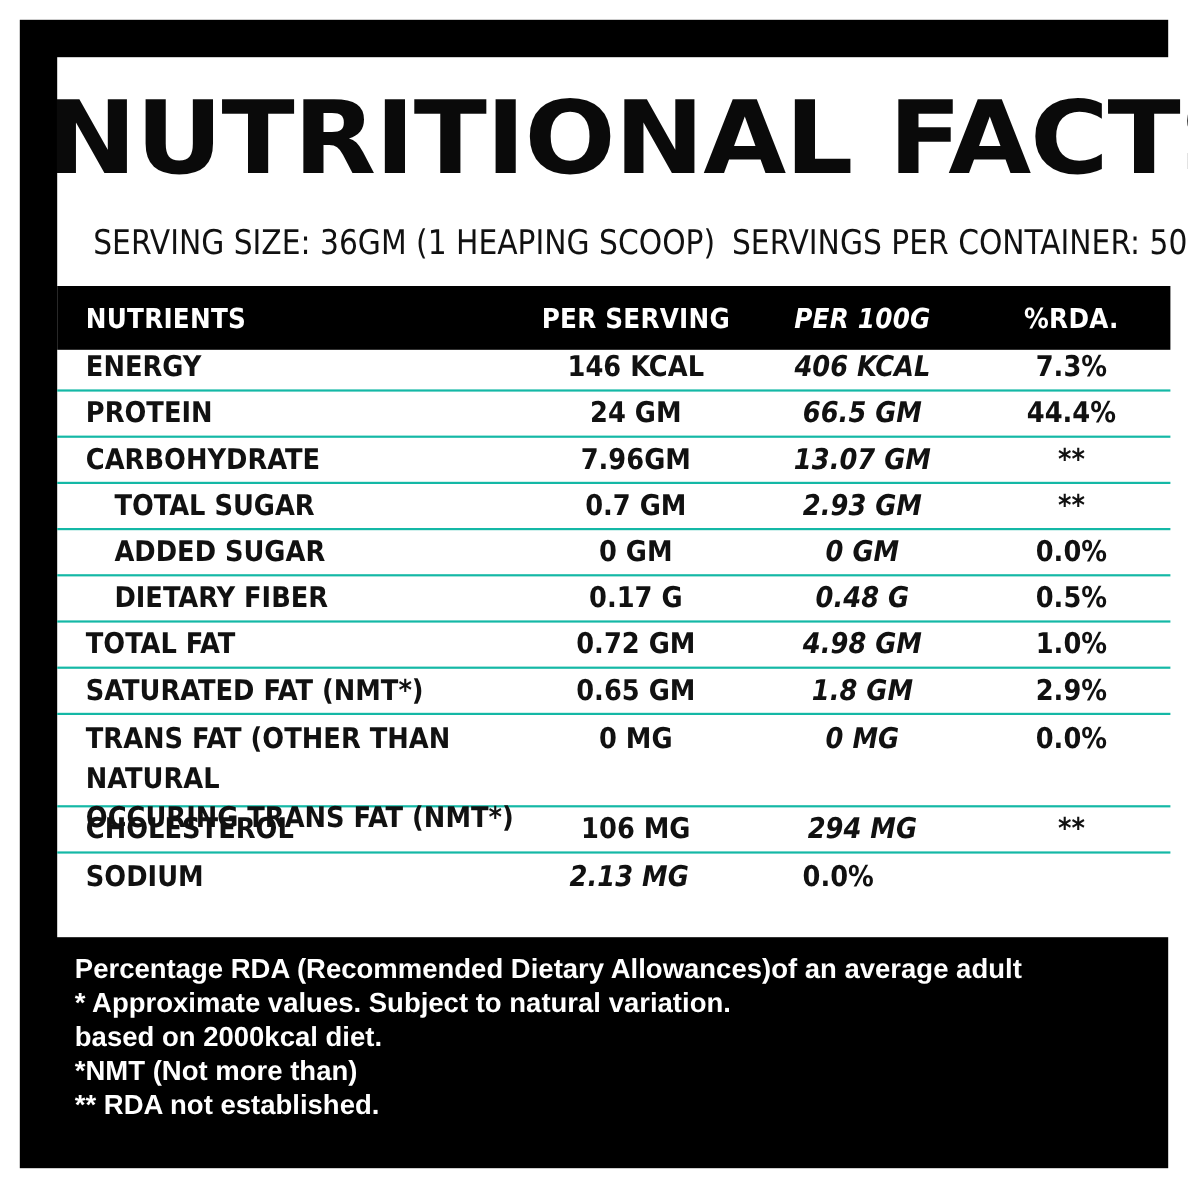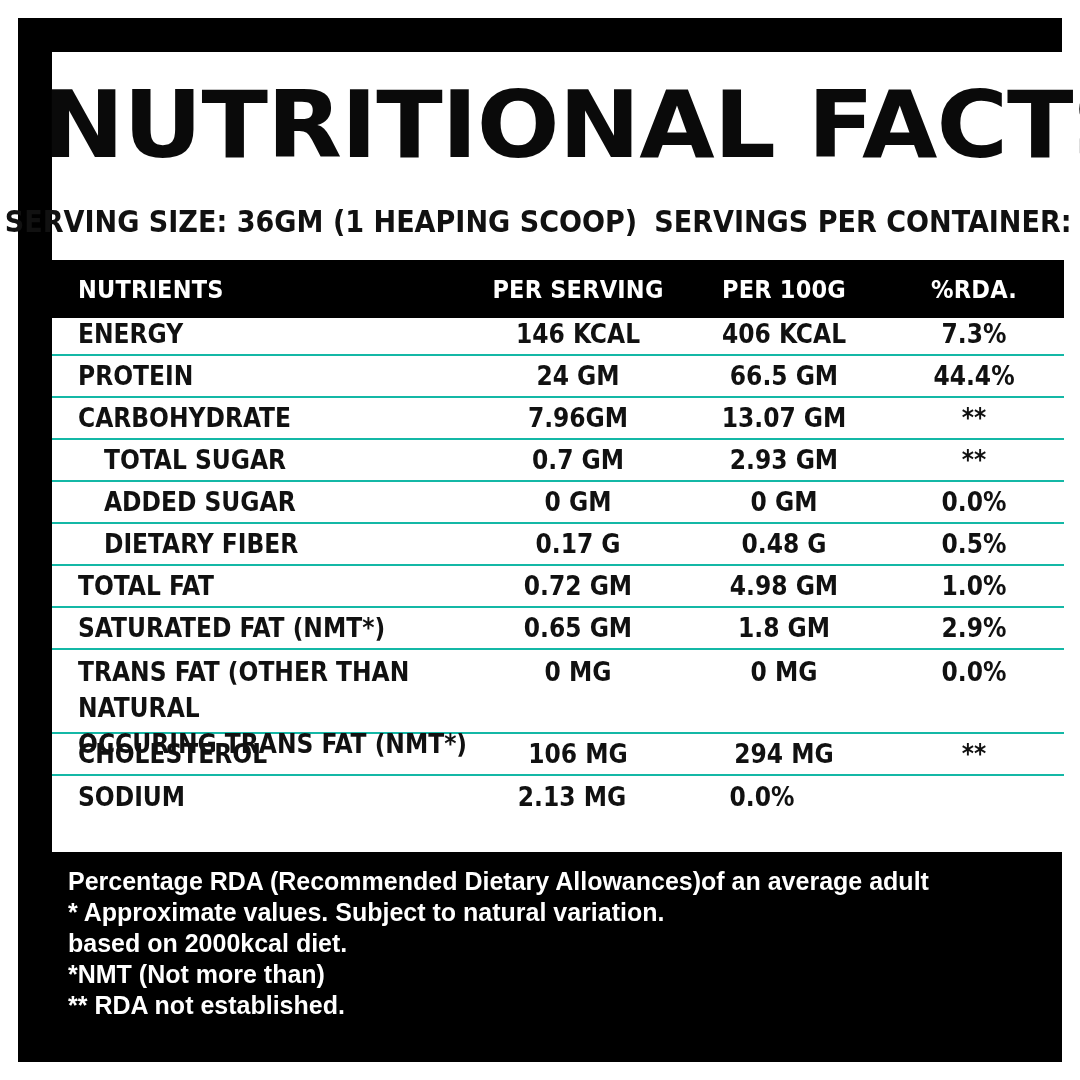--- a/index.html
+++ b/index.html
@@ -61,24 +61,24 @@
     transform-origin: center top;
     white-space: nowrap;
   }
 
   .serving-row {
     position: absolute;
     left: 24px;
     top: 152px;
     width: 968px;
     display: flex;
-    justify-content: center;
+    justify-content: flex-start;
     align-items: baseline;
     font-family: "DejaVu Sans Condensed", "DejaVu Sans", sans-serif;
-    font-weight: bold;
+    font-weight: normal;
     font-size: 31px;
     line-height: 34px;
     color: #111111;
     white-space: nowrap;
   }
   .serving-row span {
     transform: scaleX(0.97);
     transform-origin: left baseline;
   }
 
@@ -92,21 +92,21 @@
     background: #000000;
   }
   .table-head .cells,
   .row .cells {
     display: flex;
     align-items: center;
     height: 100%;
   }
   .c-name   { width: 420px; padding-left: 26px; box-sizing: border-box; text-align: left; }
   .c-serv   { width: 212px; text-align: center; }
-  .c-100    { width: 200px; text-align: center; }
+  .c-100    { width: 200px; text-align: center; font-style: italic; }
   .c-rda    { width: 180px; text-align: center; }
 
   .table-head .cells > div {
     color: #ffffff;
     font-family: "DejaVu Sans Condensed", "DejaVu Sans", sans-serif;
     font-weight: bold;
     font-size: 25px;
     letter-spacing: 0.2px;
   }
 

